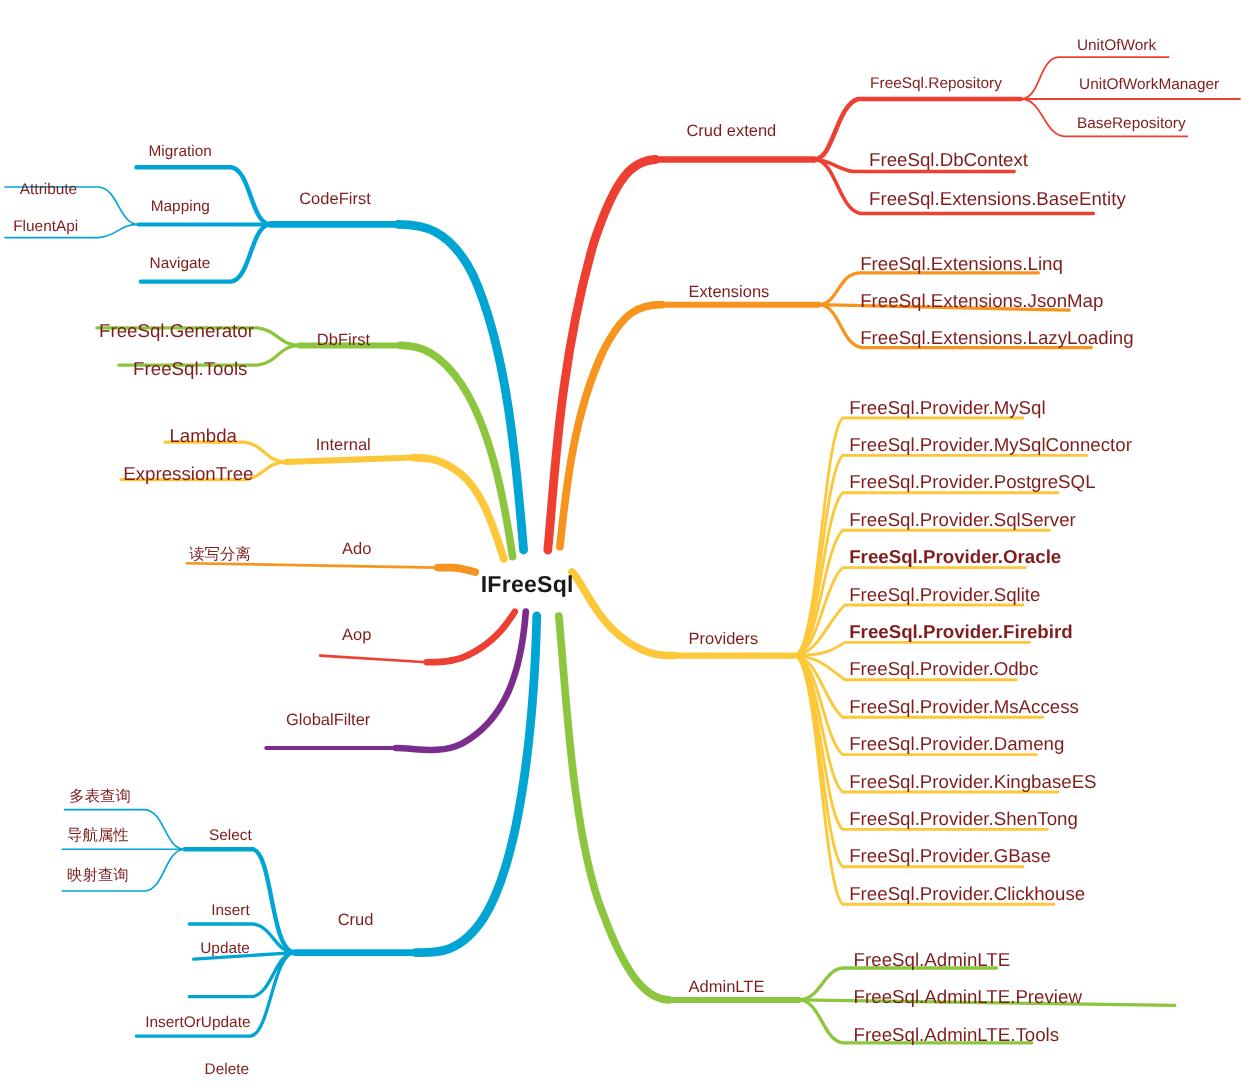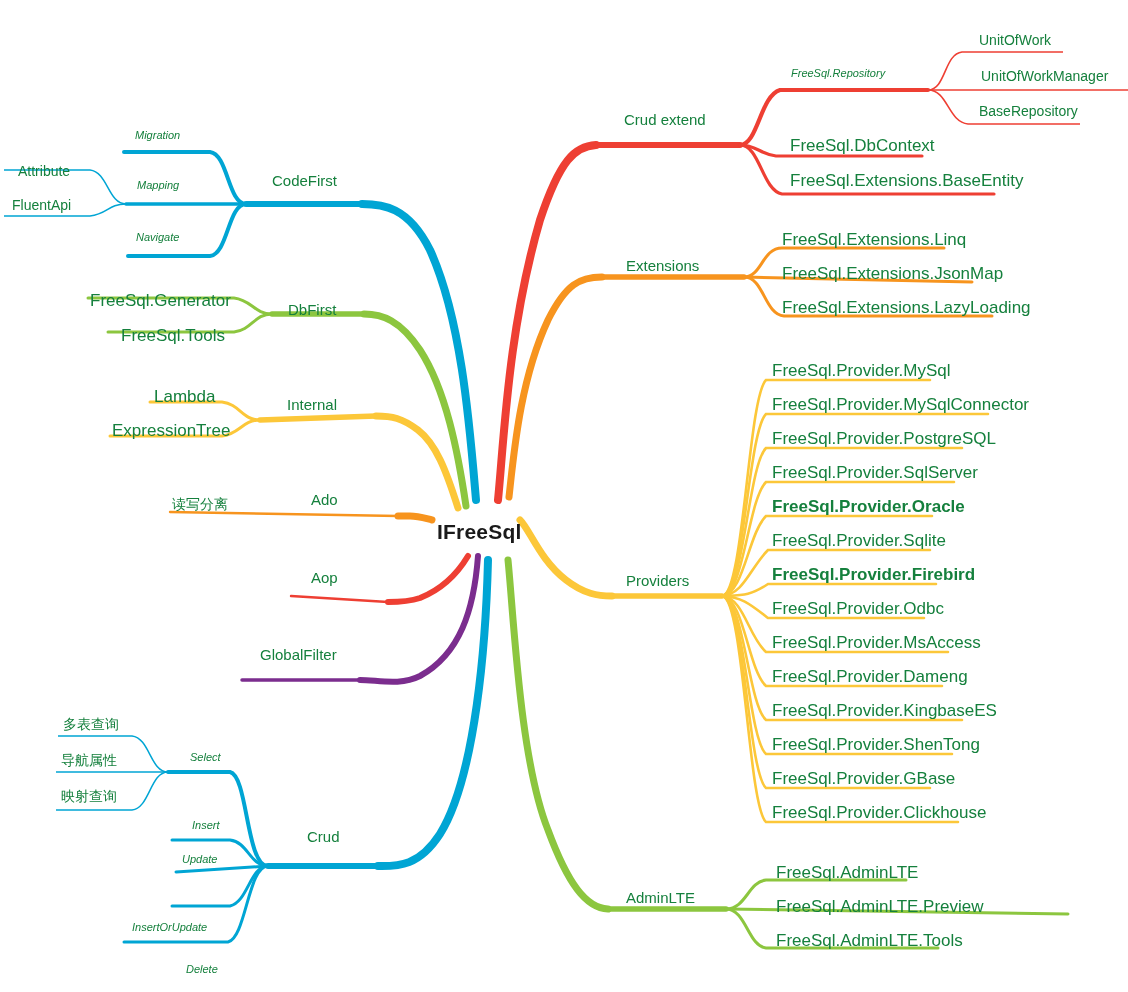--- a/index.html
+++ b/index.html
@@ -1,22 +1,22 @@
 <!DOCTYPE html>
 <html><head>
 <meta charset="utf-8">
 <style>
   html,body{margin:0;padding:0;background:#ffffff;}
   body{width:1128px;height:992px;overflow:hidden;
        font-family:"Liberation Sans","DejaVu Sans",sans-serif;}
   #stage{position:relative;width:1128px;height:992px;background:#fff;}
   svg#links{position:absolute;left:0;top:0;width:1128px;height:992px;}
-  .node{position:absolute;color:#15803d;white-space:nowrap;line-height:1;}
+  .node{position:absolute;color:#7f1d1d;white-space:nowrap;line-height:1;}
   .lvl1{font-size:15px;}
-  .lvl2{font-size:11px;font-style:italic;}
+  .lvl2{font-size:14px;}
   .lvl3{font-size:14px;}
   .lvl-leaf{font-size:17px;}
   .center{font-size:21px;font-weight:bold;color:#1a1a1a;letter-spacing:.2px;}
   .cjk{font-family:"DejaVu Sans","Liberation Sans",sans-serif;font-size:14px;}
 </style>
 </head>
 <body>
 
 <div id="stage">
 

